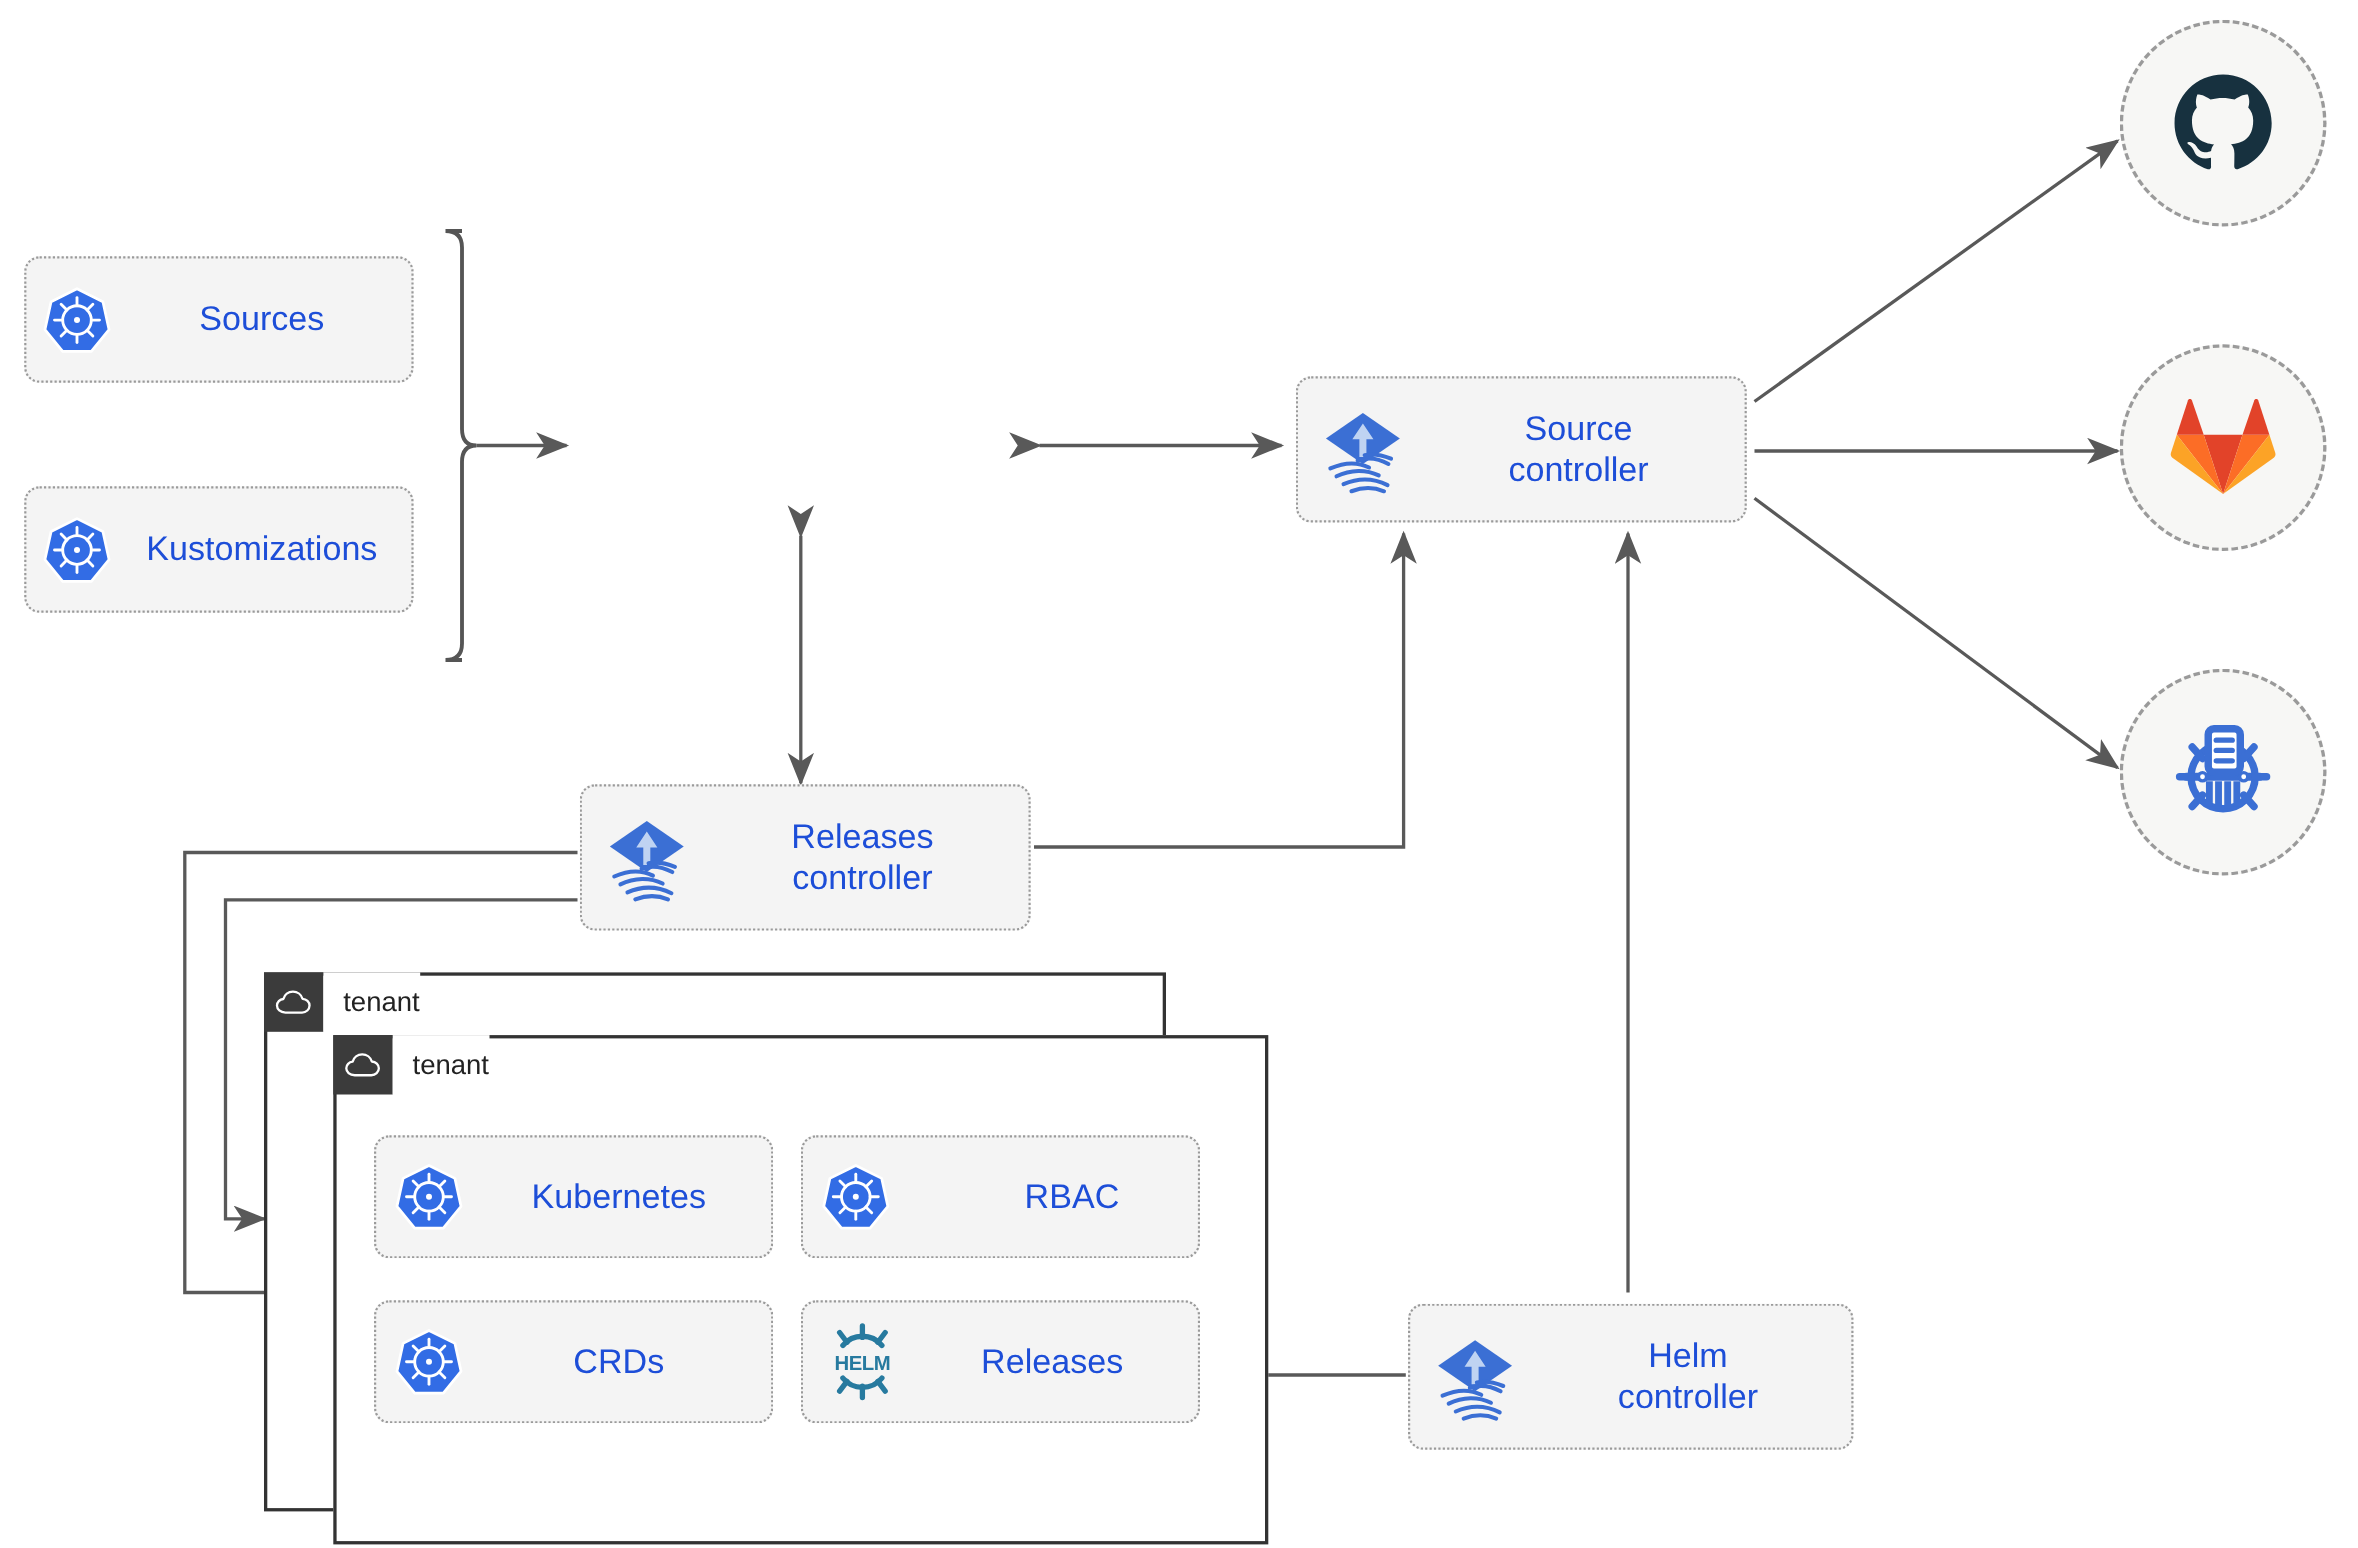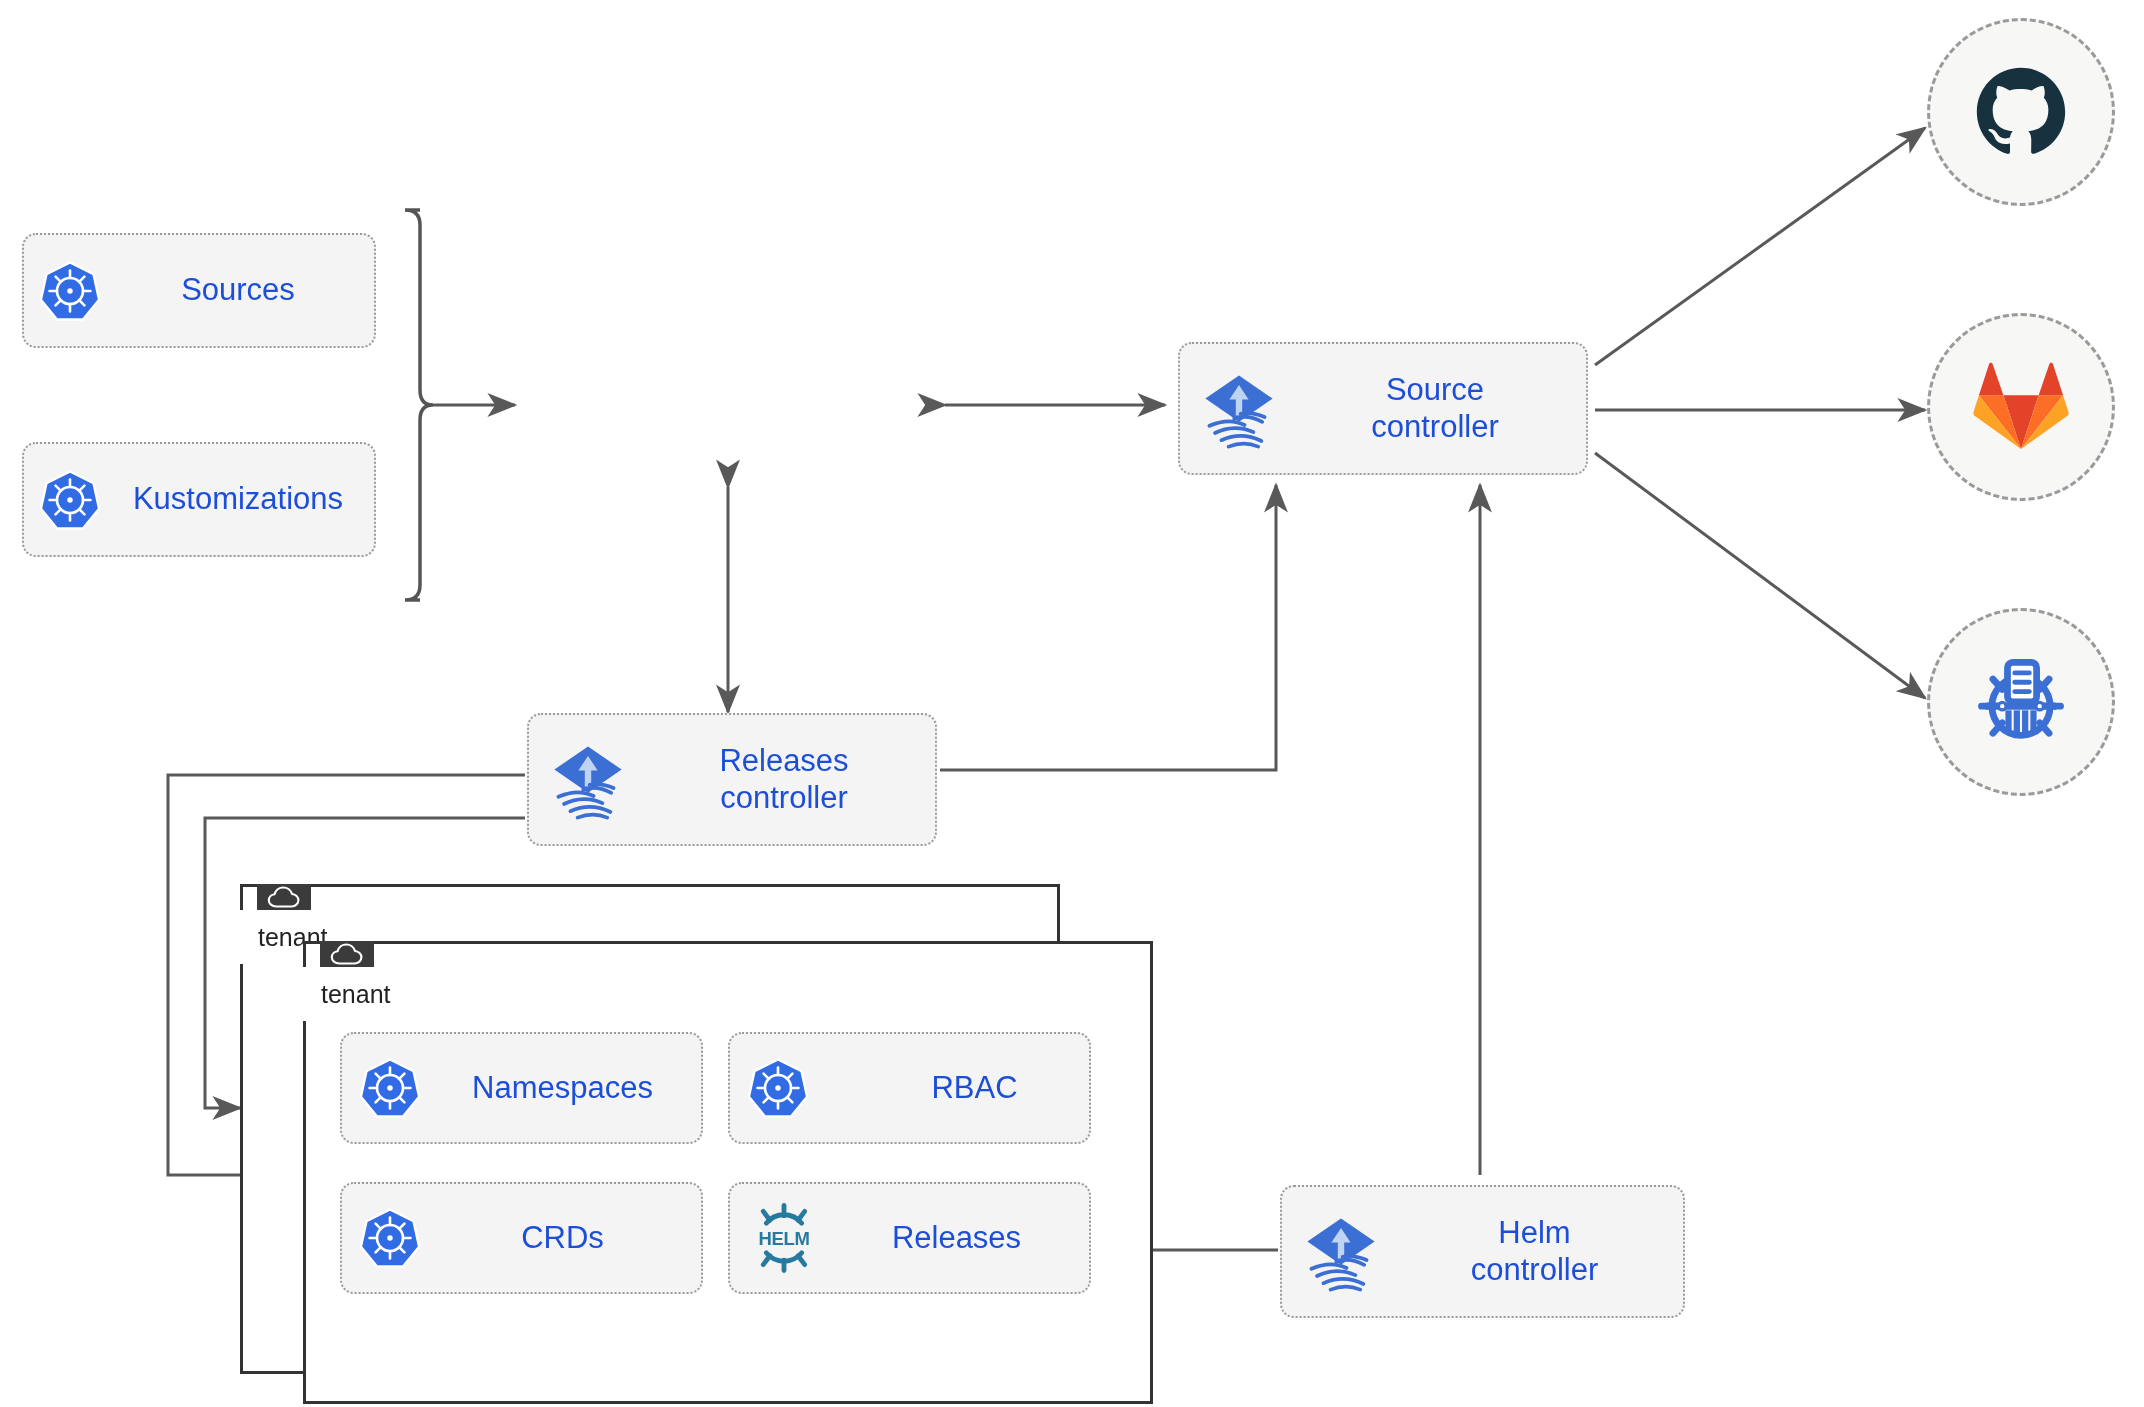--- a/index.html
+++ b/index.html
@@ -44,21 +44,21 @@
     position:absolute;
     background:#ffffff;
     border:3px solid #333333;
     box-sizing:border-box;
     z-index:4;
   }
   .tenant .tbar{
     position:absolute;
     left:-3px;top:-3px;
     height:54px;
-    display:flex;align-items:center;flex-direction:column;
+    display:flex;align-items:flex-end;
   }
   .tenant .tbadge{
     width:54px;height:54px;
     background:#3b3b3b;
     display:flex;align-items:center;justify-content:center;
   }
   .tenant .tlabel{
     color:#222;
     font-size:25px;
     padding-left:18px;
@@ -247,21 +247,21 @@
             <line x1="50" y1="71" x2="50" y2="83"></line>
           <line x1="17" y1="50" x2="29" y2="50"></line>
             <line x1="71" y1="50" x2="83" y2="50"></line>
           <line x1="26.7" y1="26.7" x2="35.2" y2="35.2"></line>
             <line x1="64.8" y1="64.8" x2="73.3" y2="73.3"></line>
           <line x1="73.3" y1="26.7" x2="64.8" y2="35.2"></line>
             <line x1="35.2" y1="64.8" x2="26.7" y2="73.3"></line>
         </g>
       </svg>
     </div>
-    <div class="lbl">Namespaces</div>
+    <div class="lbl">Kubernetes</div>
   </div>
 
   <div class="node" style="left:728px;top:1032px;width:363px;height:112px;gap:48px;">
     <div class="ico" style="width:96px;">
       <svg width="62" height="62" viewBox="0 0 100 100" aria-hidden="true">
         <polygon points="50,4 88,23 97,64 71,96 29,96 3,64 12,23" fill="#326CE5" stroke="#ffffff" stroke-width="4" stroke-linejoin="round"></polygon>
         <g fill="none" stroke="#ffffff" stroke-width="4.2" stroke-linecap="round">
           <circle cx="50" cy="50" r="21"></circle>
             <circle cx="50" cy="50" r="4.4" fill="#ffffff" stroke="none"></circle>
           <line x1="50" y1="17" x2="50" y2="29"></line>

